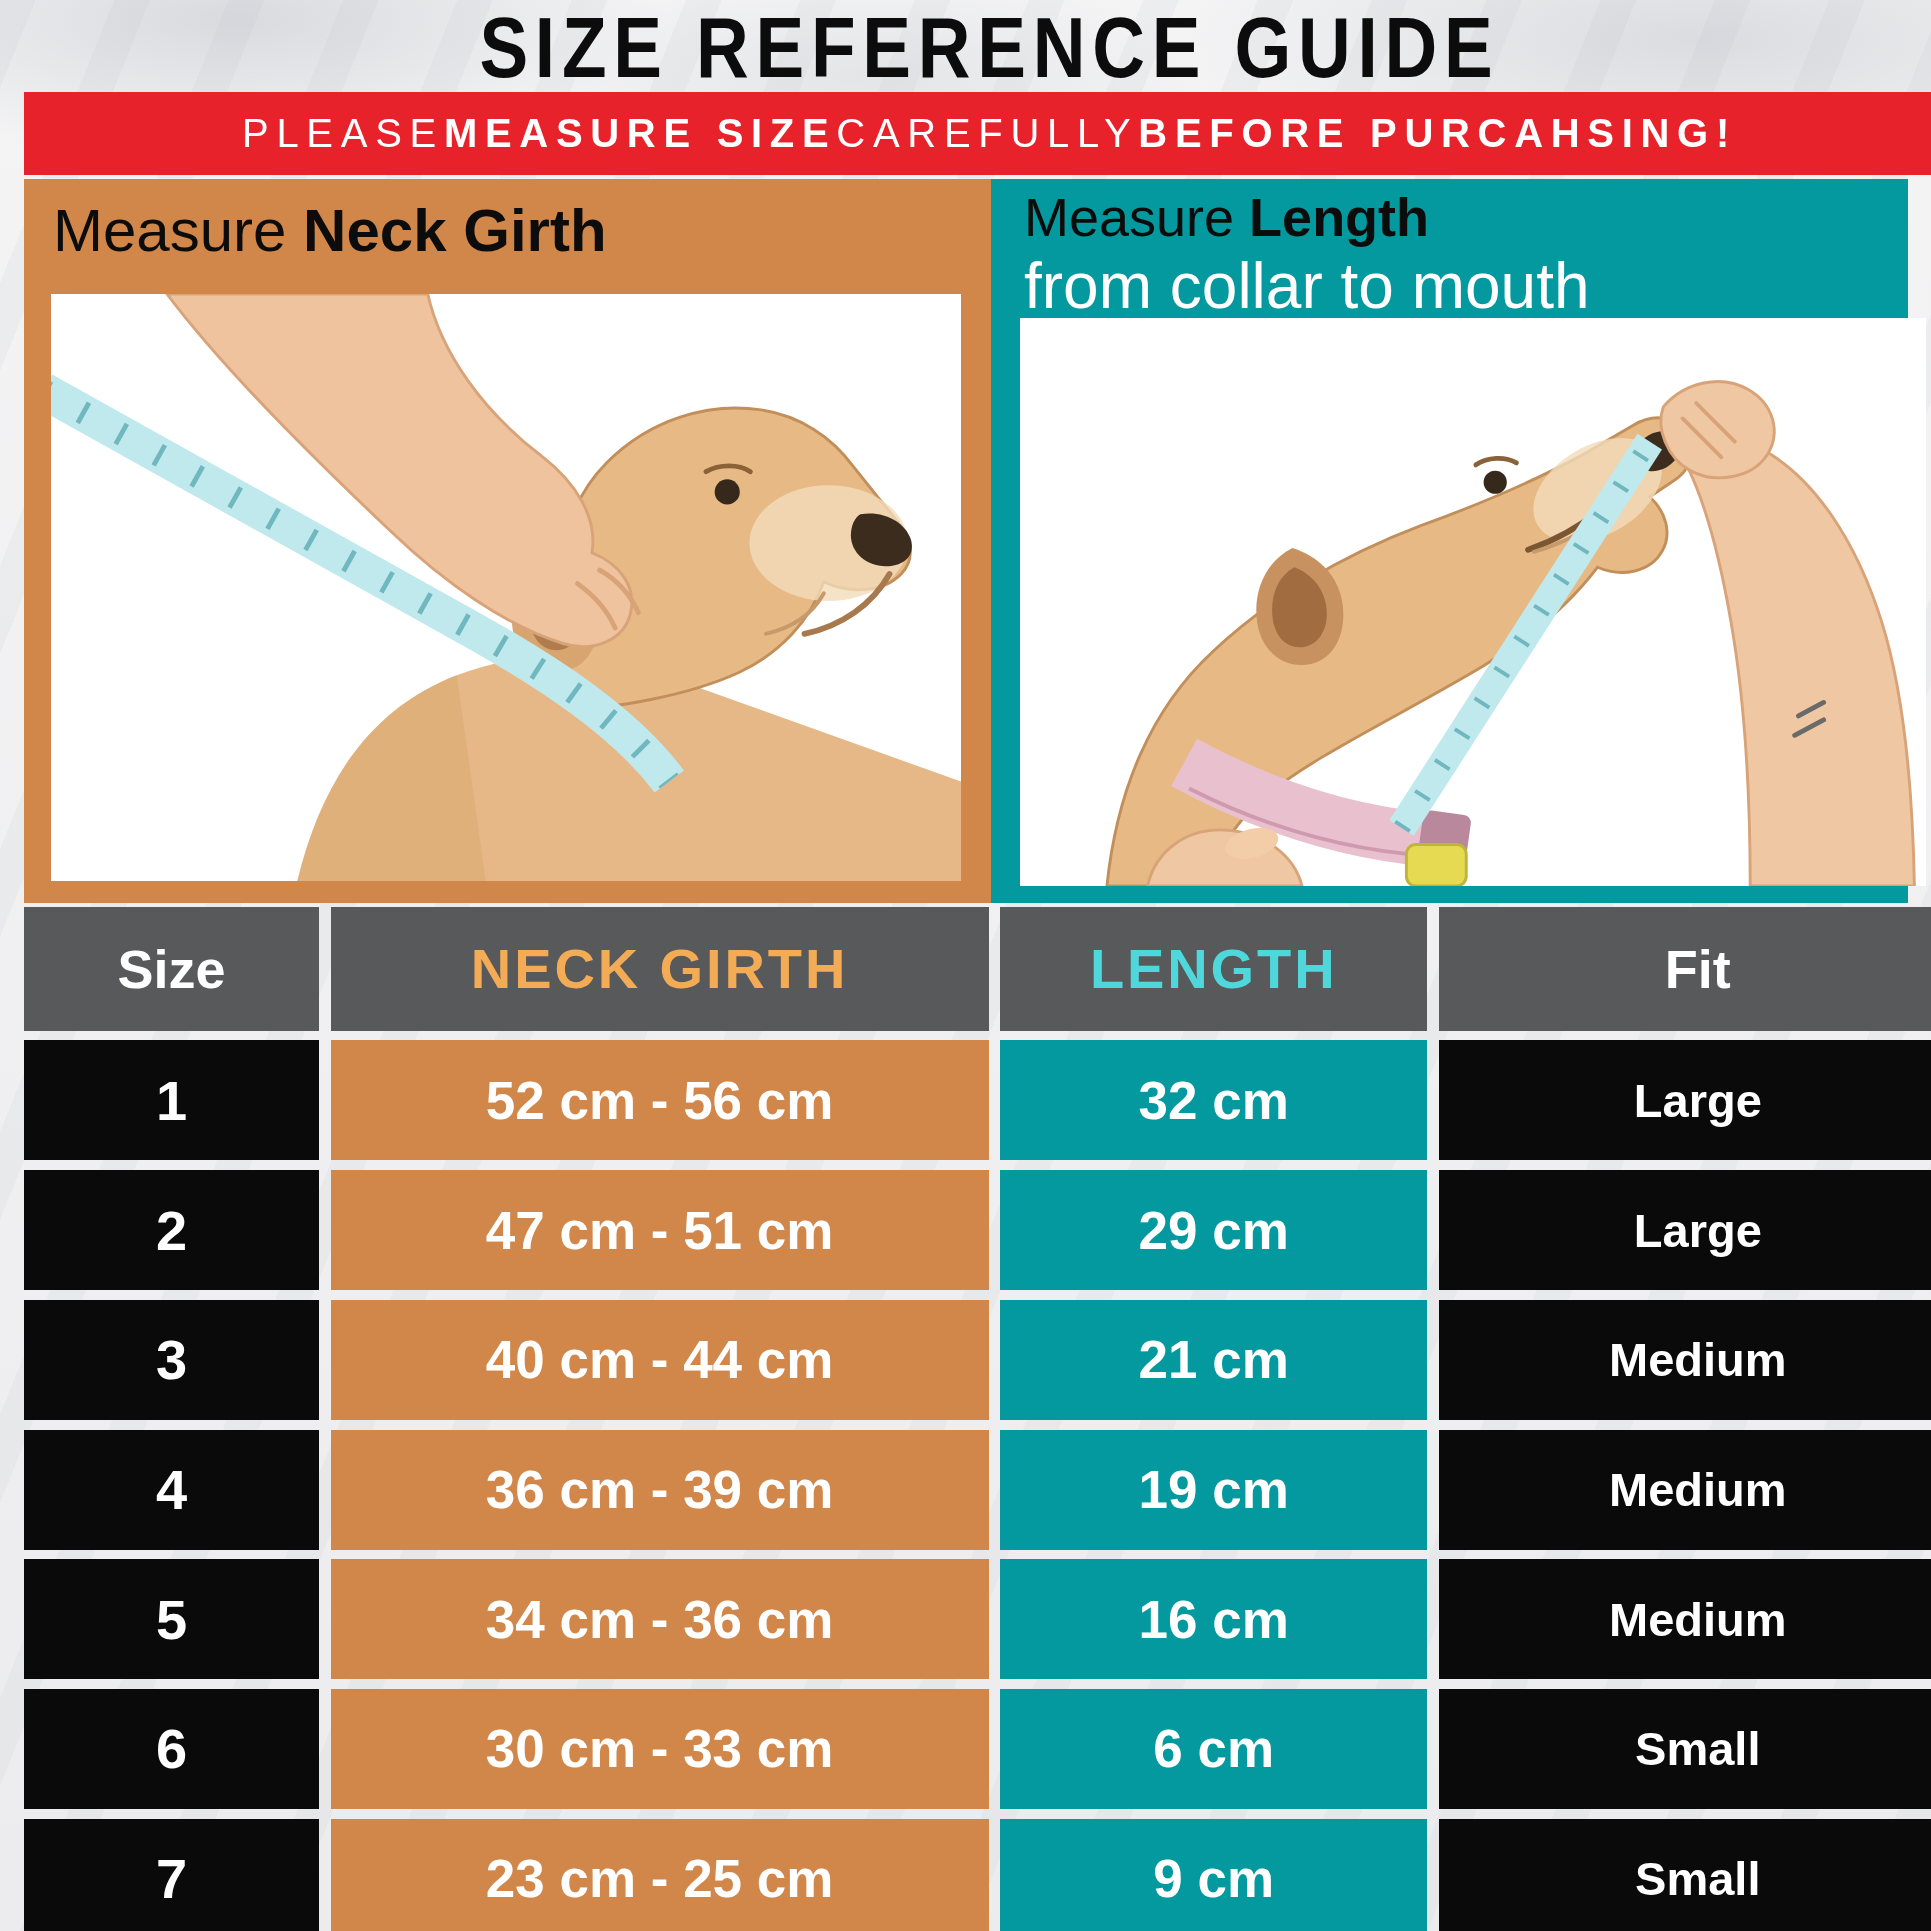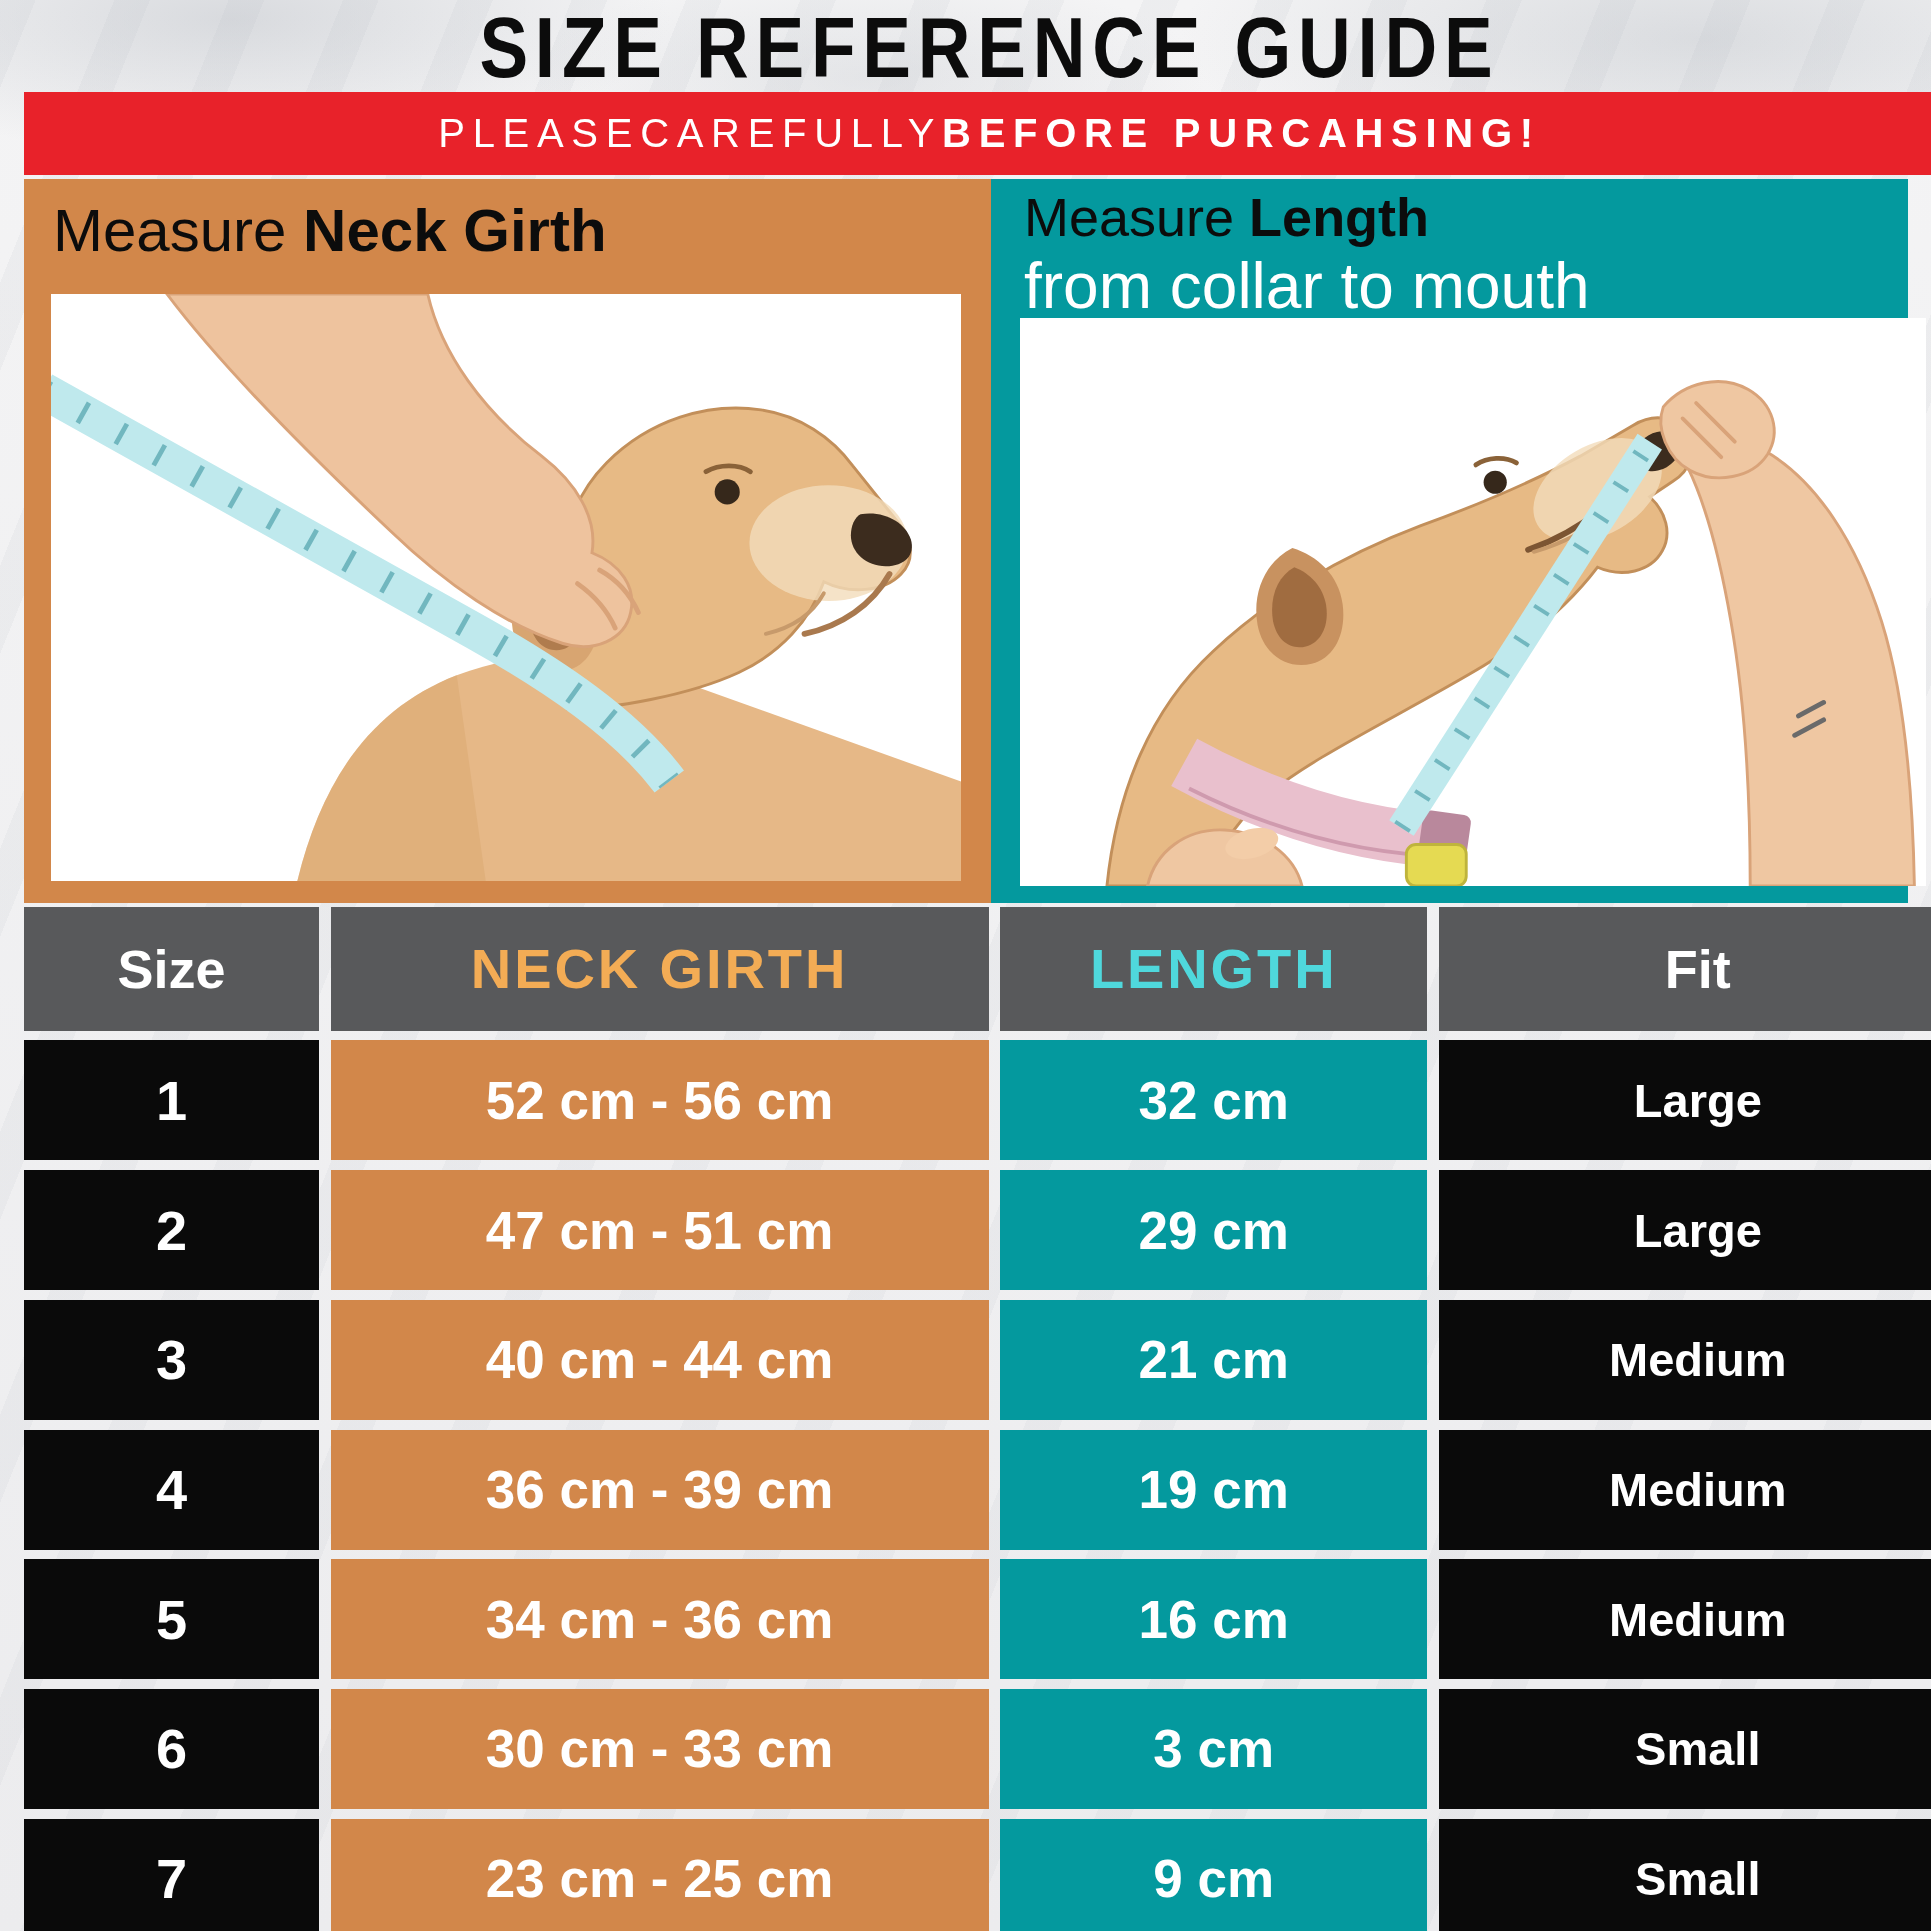--- a/index.html
+++ b/index.html
@@ -68,20 +68,21 @@
 <body>
 
 <div class="page">
 
   <div class="title-bar">
     <span class="title-text">SIZE REFERENCE GUIDE</span>
   </div>
 
   <div class="warning">
     <span class="r">PLEASE </span>
+      <span class="b">MEASURE SIZE</span>
       <span class="r"> CAREFULLY </span>
       <span class="b">BEFORE PURCAHSING!</span>
   </div>
 
   <div class="panels">
 
     <section class="panel panel-neck">
       <h2><span>Measure </span><span class="b">Neck Girth</span></h2>
       <div class="photo photo-neck">
         <svg viewBox="0 0 942 608" preserveAspectRatio="none">
@@ -181,21 +182,21 @@
     <div class="cell cell-length">19 cm</div>
     <div class="cell cell-fit">Medium</div>
 
     <div class="cell cell-size">5</div>
     <div class="cell cell-neck">34 cm - 36 cm</div>
     <div class="cell cell-length">16 cm</div>
     <div class="cell cell-fit">Medium</div>
 
     <div class="cell cell-size">6</div>
     <div class="cell cell-neck">30 cm - 33 cm</div>
-    <div class="cell cell-length">3 cm</div>
+    <div class="cell cell-length">6 cm</div>
     <div class="cell cell-fit">Small</div>
 
     <div class="cell cell-size">7</div>
     <div class="cell cell-neck">23 cm - 25 cm</div>
     <div class="cell cell-length">9 cm</div>
     <div class="cell cell-fit">Small</div>
   </div>
 
 </div>
 

